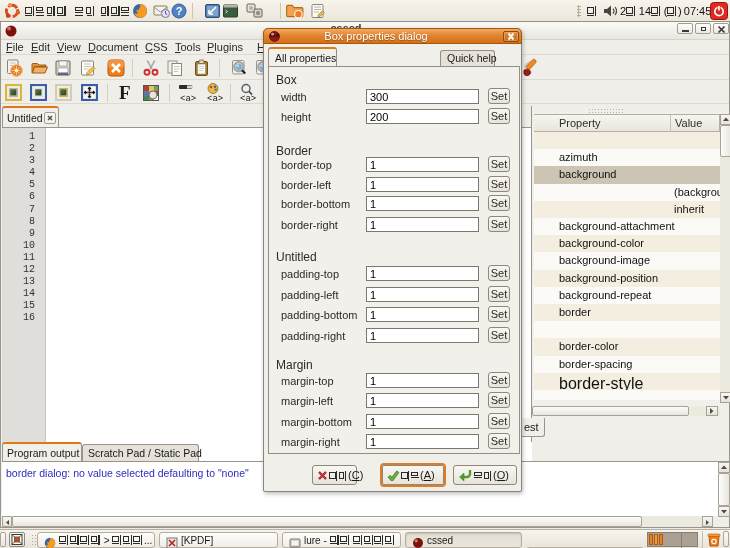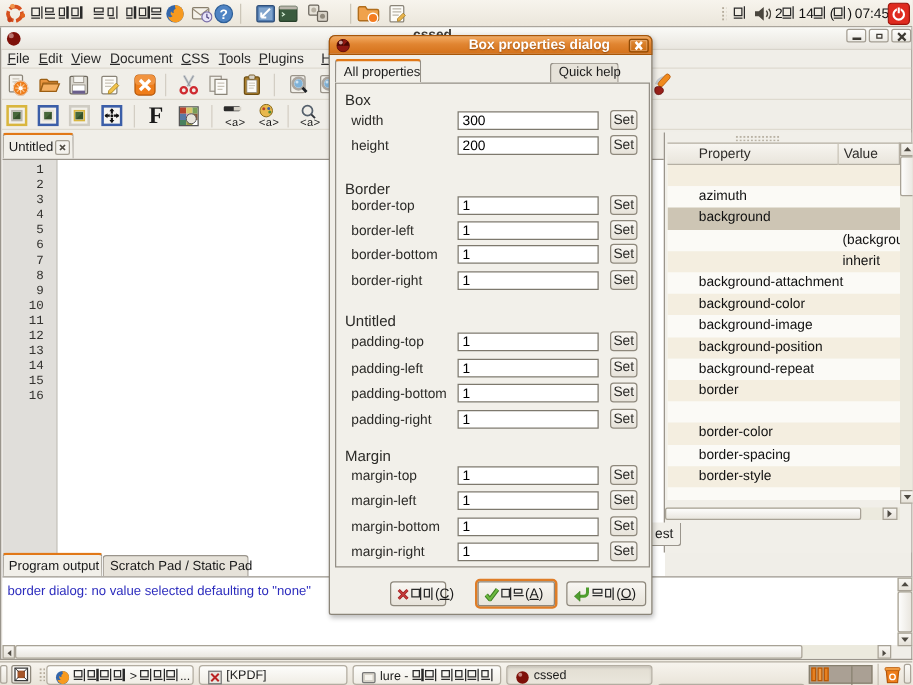--- a/index.html
+++ b/index.html
@@ -338,21 +338,21 @@
         <div style="position:absolute;left:0;top:172px;width:186px;height:17.2px;background:#f4eee0">
           <span style="position:absolute;left:25px;top:2px;font-size:11px;color:#111">border</span>
         </div>
         <div style="position:absolute;left:0;top:206.39999999999998px;width:186px;height:17.2px;background:#f4eee0">
           <span style="position:absolute;left:25px;top:2px;font-size:11px;color:#111">border-color</span>
         </div>
         <div style="position:absolute;left:0;top:223.6px;width:186px;height:17.2px;background:#fbfaf6">
           <span style="position:absolute;left:25px;top:2px;font-size:11px;color:#111">border-spacing</span>
         </div>
         <div style="position:absolute;left:0;top:240.79999999999998px;width:186px;height:17.2px;background:#f4eee0">
-          <span style="position:absolute;left:25px;top:2px;font-size:11px;color:#111">border-style</span>
+          <span style="position:absolute;left:25px;top:2px;font-size:16px;color:#111">border-style</span>
         </div>
         <div style="position:absolute;left:0;top:258px;width:186px;height:17.2px;background:#fbfaf6"></div>
       </div>
 
     <div class="abs" style="left:188px;top:8px;width:12px;height:289px;background:#eceade">
       <div class="abs" style="left:0;top:0;width:12px;height:11px;background:linear-gradient(#f8f6f2,#e6e2d9);border:1px solid #a8a296">
           <svg width="10" height="9" viewBox="0 0 10 9" style="position:absolute;left:0;top:0">
             <path d="M5 2.5L8 6H2z" fill="#4e4a42"></path>
           </svg>
         </div>
@@ -418,21 +418,21 @@
 </div>
 
 <div class="abs" id="dialog" style="left:263px;top:28px;width:259px;height:464px;background:#f1efe9;border:1px solid #8b8579;border-radius:5px 5px 2px 2px;box-shadow:1px 2px 4px rgba(0,0,0,.25)">
   <div class="abs" style="left:-1px;top:-1px;width:259px;height:16px;background:linear-gradient(#f3ab62 0%,#e18531 45%,#d4711a 100%);border:1px solid #a85608;border-radius:5px 5px 0 0">
     <svg class="abs" style="left:5px;top:2px" width="11" height="11" viewBox="0 0 11 11">
         <circle cx="5.5" cy="5.5" r="5" fill="#8e1812"></circle>
         <path d="M5.5 .5a5 5 0 0 0-5 5h5zM5.5 5.5h5a5 5 0 0 0-1.5-3.5z" fill="#4a0703"></path>
         <circle cx="3.6" cy="3" r="1.6" fill="#d8aca6" opacity=".9"></circle>
         <circle cx="5.5" cy="5.5" r="5" fill="none" stroke="#5d0c08" stroke-width=".7"></circle>
       </svg>
-    <div class="abs" style="left:0;width:224px;top:1px;text-align:right;font-size:11px;font-weight:bold;color:#fff;text-shadow:0 1px 1px rgba(90,40,0,.5)">Box properties dialog</div>
+    <div class="abs" style="left:0;width:224px;top:1px;text-align:center;font-size:11px;font-weight:normal;color:#fff;text-shadow:0 1px 1px rgba(90,40,0,.5)">Box properties dialog</div>
     <div class="abs" style="left:239px;top:2px;width:16px;height:11px;background:linear-gradient(#e08a37,#cc6c12);border:1px solid #8f4a05;border-radius:2px;box-shadow:inset 0 0 0 1px rgba(255,255,255,.25)">
         <svg width="14" height="9" viewBox="0 0 14 9" style="position:absolute;left:0;top:0">
           <path d="M4.5 1.5l5 6M9.5 1.5l-5 6" stroke="#fff" stroke-width="2"></path>
         </svg>
       </div>
   </div>
 
   <div class="abs" style="left:4px;top:18px;width:69px;height:19px;background:#f2f0ea;border:1px solid #948f86;border-bottom:none;border-radius:3px 3px 0 0;border-top:2px solid #e17817;z-index:2">
       <span class="abs" style="left:6px;top:3px;font-size:10.5px;color:#1a1a1a">All properties</span>
     </div>

